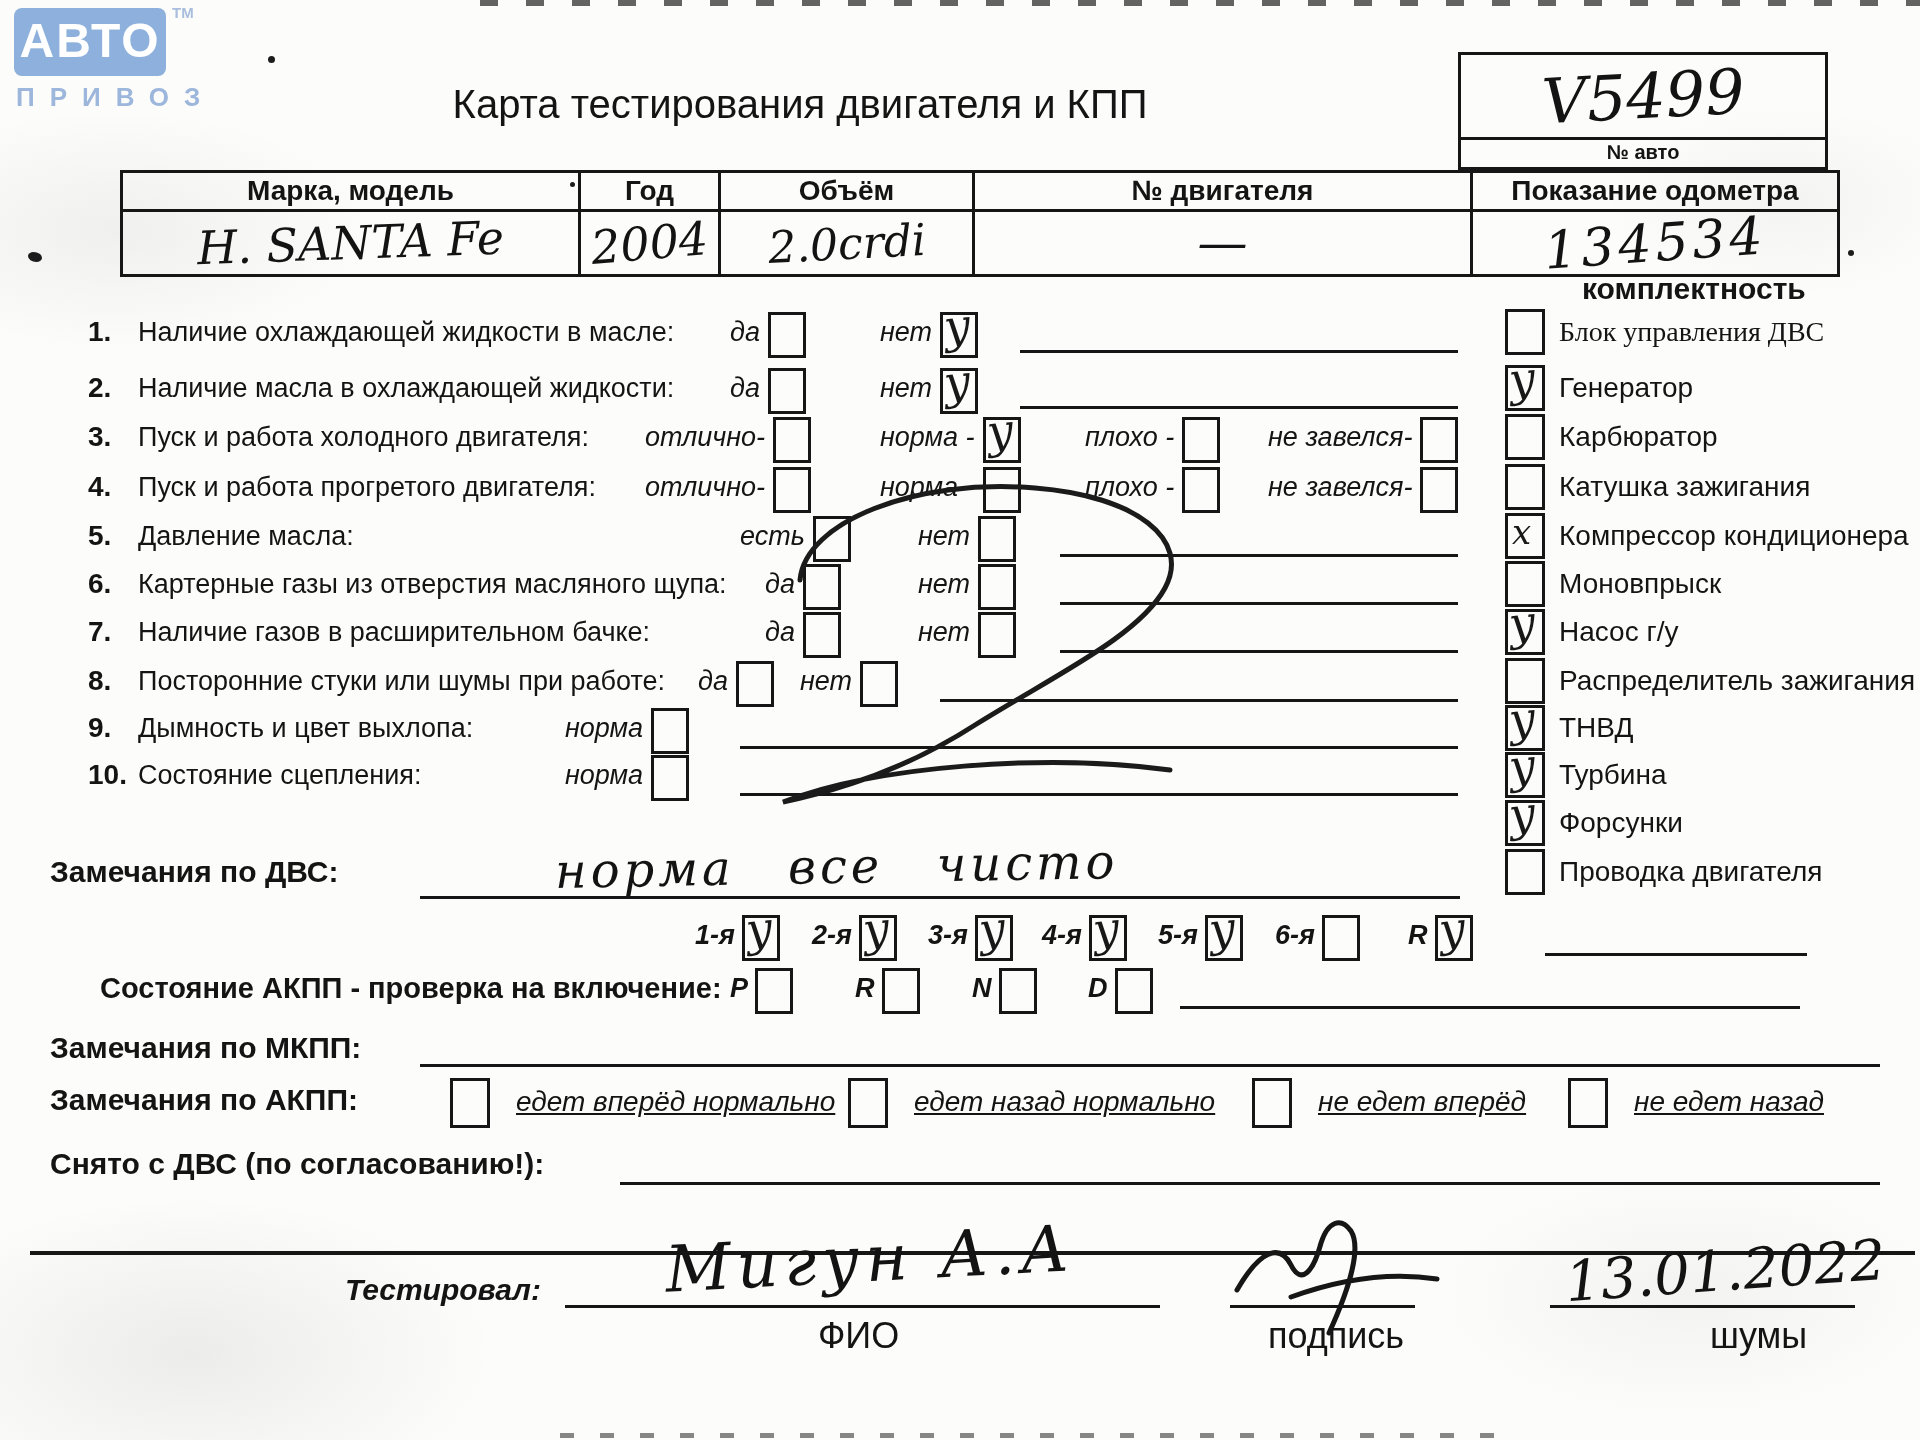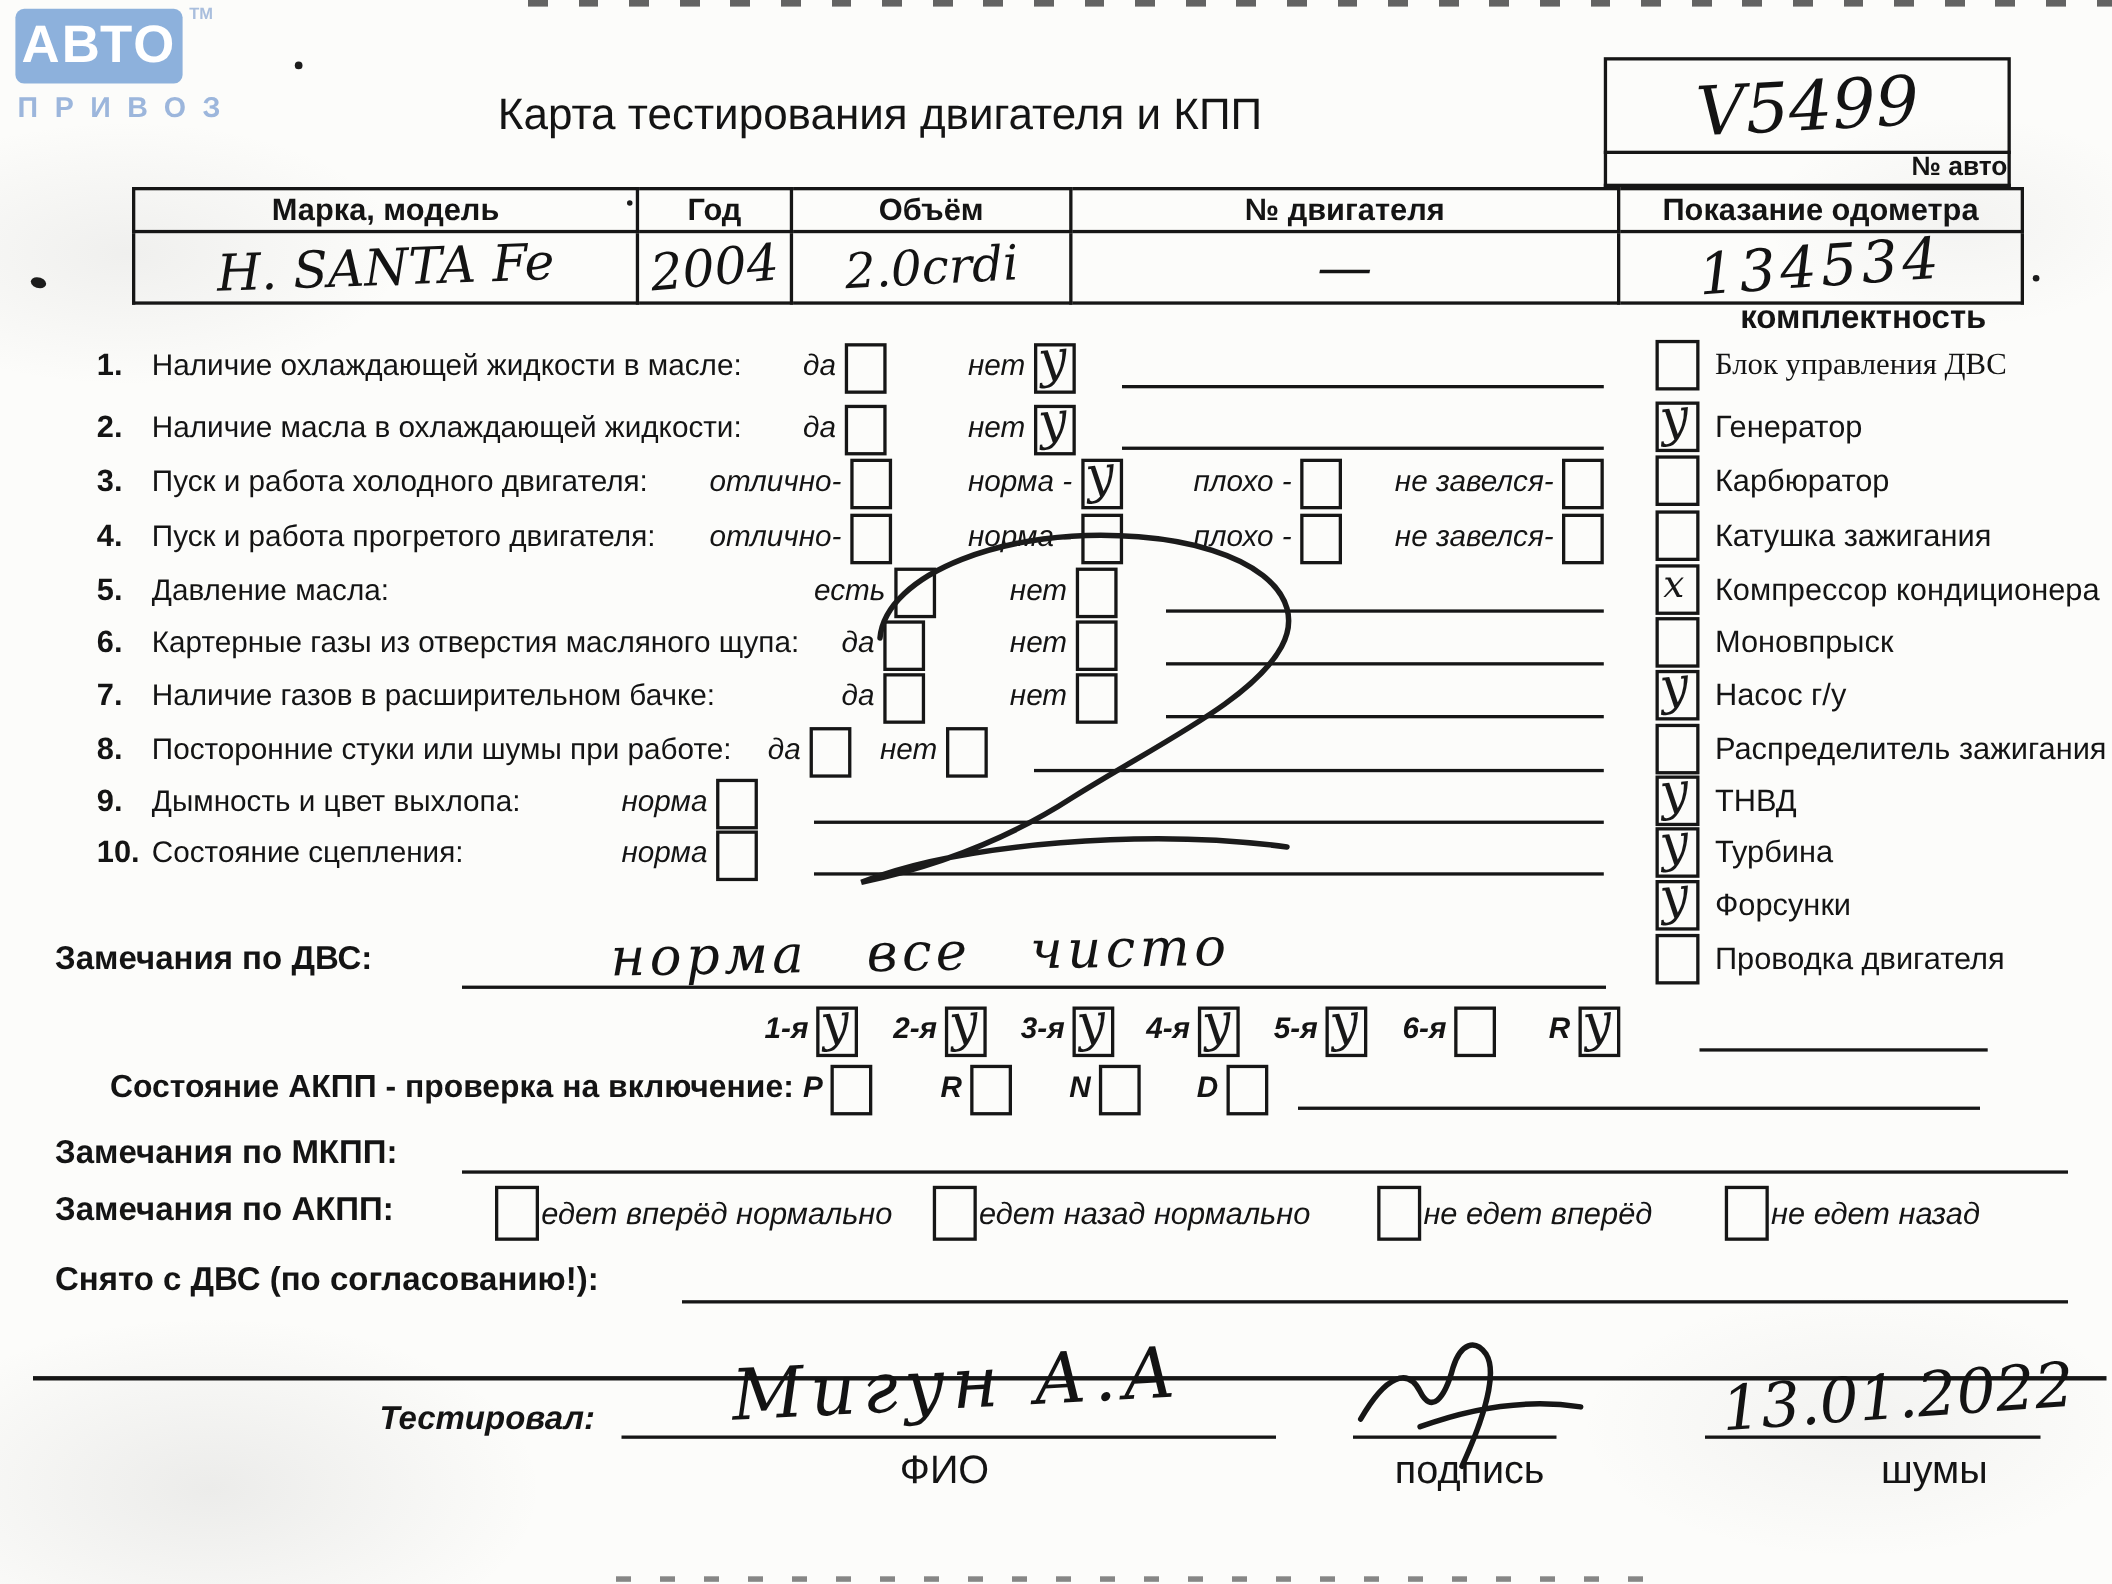--- a/index.html
+++ b/index.html
@@ -25,21 +25,21 @@
   .logo-box{position:absolute;left:14px;top:8px;width:152px;height:68px;background:#8db1dc;border-radius:8px;
     color:#fff;font-weight:bold;font-size:48px;line-height:66px;text-align:center;letter-spacing:2px;}
   .logo-tm{position:absolute;left:172px;top:4px;color:#a9bedd;font-size:15px;font-weight:bold;}
   .logo-sub{position:absolute;left:16px;top:82px;color:#9cb6dc;font-size:26px;font-weight:bold;letter-spacing:15px;}
   
   .title{position:absolute;left:360px;top:82px;width:880px;text-align:center;font-weight:normal;font-size:40px;}
   
   .plate-val{position:absolute;left:1458px;top:52px;width:364px;height:82px;border:3px solid #161616;
     display:flex;align-items:center;justify-content:center;}
   .plate-lbl{position:absolute;left:1458px;top:137px;width:364px;height:30px;border:3px solid #161616;border-top:none;
-    font-weight:bold;font-size:24px;text-align:right;line-height:30px;}
+    font-weight:bold;font-size:20px;text-align:center;line-height:30px;}
   
   table.htable{position:absolute;left:120px;top:170px;border-collapse:collapse;table-layout:fixed;}
   table.htable td{border:3px solid #161616;padding:0;}
   table.htable .hd{height:36px;font-weight:bold;font-size:28px;text-align:center;}
   table.htable .vl{height:62px;text-align:center;vertical-align:middle;}
   
   .hw{font-family:"DejaVu Serif",serif;font-style:italic;color:#131313;white-space:nowrap;}
   
   .cb{position:relative;flex:none;width:32px;height:40px;border:3px solid #161616;}
   .cb[data-checked="y"]::after{content:"y";position:absolute;left:1px;top:-16px;color:#181818;
@@ -56,21 +56,21 @@
   .wline{position:absolute;height:0;border-bottom:3px solid #161616;}
   
   .eq{position:absolute;left:1505px;height:44px;display:flex;align-items:center;gap:14px;}
   .eq .cb{width:34px;height:40px;}
   .eqlbl{font-size:28px;white-space:nowrap;}
   .kompl{position:absolute;left:1582px;top:272px;font-weight:bold;font-size:30px;}
   
   .sec{position:absolute;font-weight:bold;font-size:30px;line-height:44px;white-space:nowrap;}
   .gear{position:absolute;top:0;display:flex;align-items:flex-start;gap:7px;}
   .gearl{font-size:27px;font-style:italic;font-weight:bold;line-height:44px;}
-  .ropt{position:absolute;top:0;display:flex;align-items:flex-end;gap:2px;}
+  .ropt{position:absolute;top:0;display:flex;align-items:flex-start;gap:26px;text-decoration:underline;}
   .ropt .cb{width:34px;height:44px;}
   .roptl{font-size:28px;font-style:italic;line-height:48px;white-space:nowrap;}
   .small-lbl{position:absolute;font-size:36px;}
   svg{position:absolute;overflow:visible;}
 </style>
 </head>
 <body>
 
 <div class="page">
 

